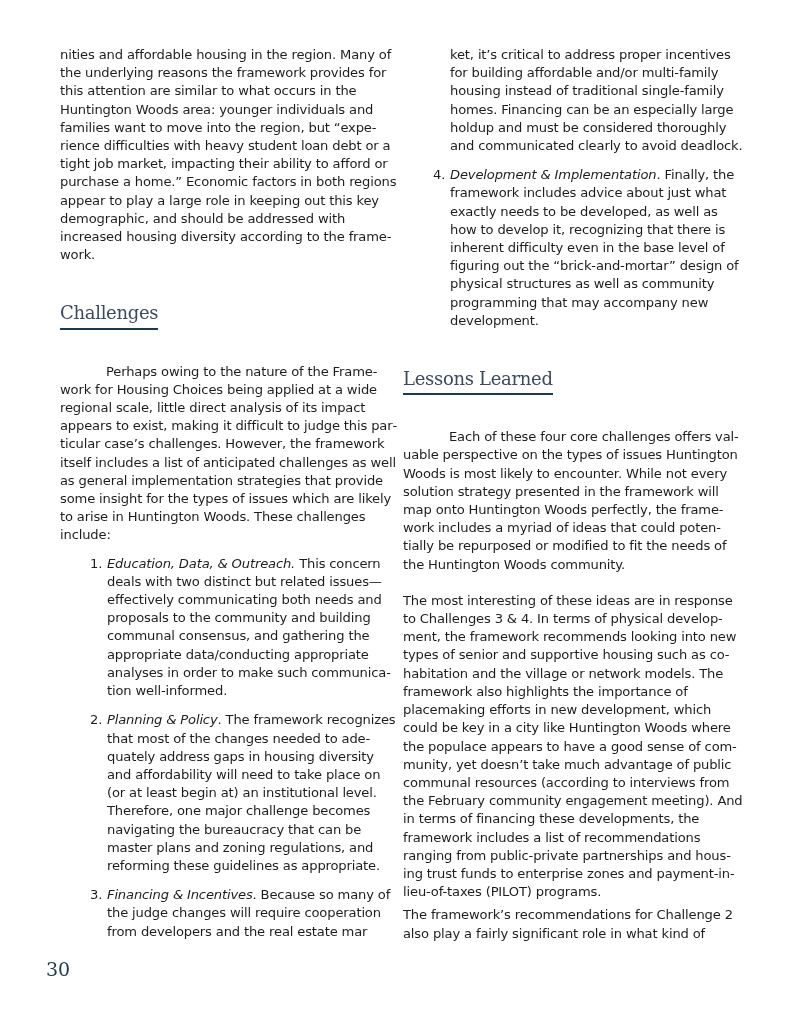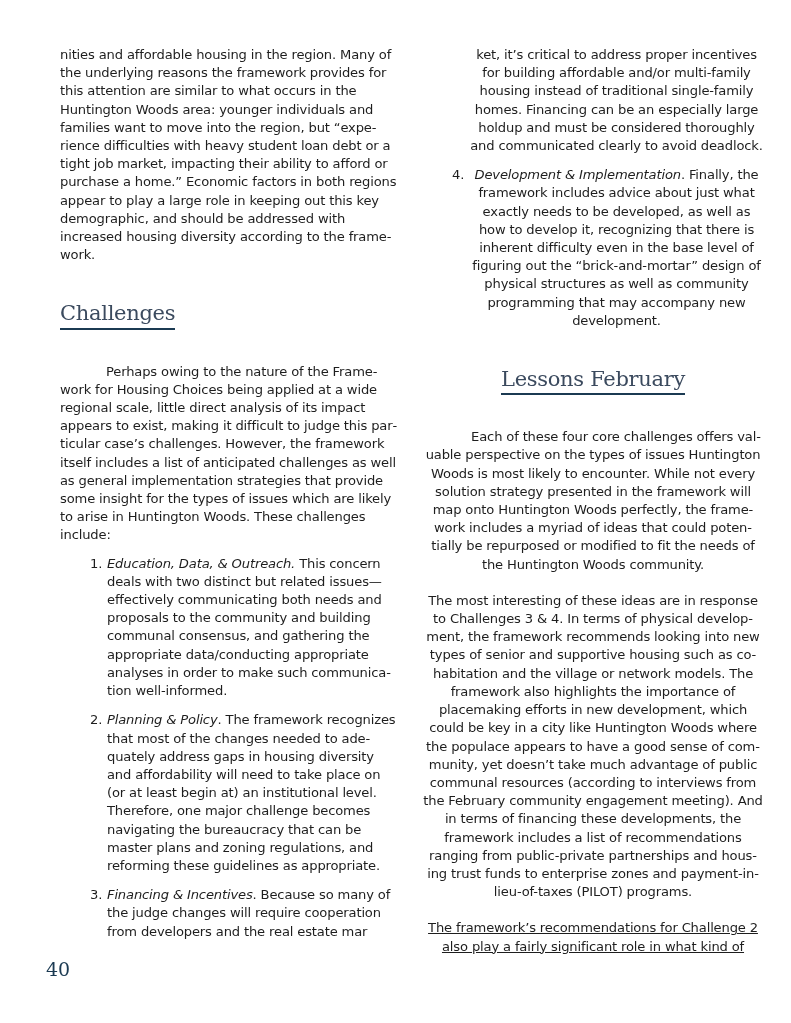--- a/index.html
+++ b/index.html
@@ -1,23 +1,23 @@
 <!DOCTYPE html>
 <html><head>
 <meta charset="utf-8">
 <style>
   html, body { margin: 0; padding: 0; background: #ffffff; }
   body { width: 791px; height: 1023px; position: relative; overflow: hidden;
          font-family: "DejaVu Sans", sans-serif; color: #1e1e1e; }
   .col { position: absolute; top: 46px; font-size: 13.1px; line-height: 18.2px; letter-spacing: -0.15px; }
   .col-left { left: 60px; width: 342px; }
-  .col-right { left: 422px; width: 342px; text-align: center; }
+  .col-right { left: 403px; width: 342px; }
   p { margin: 0; }
   .indent { text-indent: 46px; }
-  .heading { font-family: "DejaVu Serif", serif; font-size: 21px; color: #3b4a5e; font-weight: normal;
+  .heading { font-family: "DejaVu Serif", serif; font-size: 18px; color: #3b4a5e; font-weight: normal;
              margin: 0; display: inline-block; padding-bottom: 5px; border-bottom: 2.5px solid #1b3a52; letter-spacing: -0.3px; }
   .list { margin: 0; padding: 0; list-style: none; }
   .list li { position: relative; padding-left: 47px; }
   .list li .num { position: absolute; left: 30px; }
   .list em { }
   .page-num { position: absolute; left: 46px; top: 958px; font-family: "DejaVu Serif", serif; font-size: 19px; color: #1b3a52; }
 </style>
 </head>
 <body>
 
@@ -47,21 +47,21 @@
   <ol class="list">
     <li style="margin-bottom:11px;">
       <span>ket, it’s critical to address proper incentives for building affordable and/or multi-family housing instead of traditional single-family homes. Financing can be an especially large holdup and must be considered thoroughly and communicated clearly to avoid deadlock.</span>
     </li>
     <li>
       <span class="num">4.</span><em>Development &amp; Implementation</em><span>. Finally, the framework includes advice about just what exactly needs to be developed, as well as how to develop it, recognizing that there is inherent difficulty even in the base level of figuring out the “brick-and-mortar” design of physical structures as well as communi­ty programming that may accompany new development.</span>
     </li>
   </ol>
 
   <div style="margin-top:40px;">
-    <h2 class="heading">Lessons February</h2>
+    <h2 class="heading">Lessons Learned</h2>
   </div>
 
   <p class="indent" style="margin-top:33px;">Each of these four core challenges offers val­uable perspective on the types of issues Huntington Woods is most likely to encounter. While not every solution strategy presented in the framework will map onto Huntington Woods perfectly, the frame­work includes a myriad of ideas that could poten­tially be repurposed or modified to fit the needs of the Huntington Woods community.</p>
   <p style="margin-top:18px;">The most interesting of these ideas are in response to Challenges 3 &amp; 4. In terms of physical develop­ment, the framework recommends looking into new types of senior and supportive housing such as co-habitation and the village or network models. The framework also highlights the importance of placemaking efforts in new development, which could be key in a city like Huntington Woods where the populace appears to have a good sense of com­munity, yet doesn’t take much advantage of public communal resources (according to interviews from the February community engagement meeting). And in terms of financing these developments, the framework includes a list of recommendations ranging from public-private partnerships and hous­ing trust funds to enterprise zones and payment-in-lieu-of-taxes (PILOT) programs.</p>
-  <p style="margin-top:18px;text-decoration:underline;">The framework’s recommendations for Challenge 2 also play a fairly significant role in what kind of</p>
+  <p style="margin-top:5px;">The framework’s recommendations for Challenge 2 also play a fairly significant role in what kind of</p>
 </div>
 
-<div class="page-num">40</div>
+<div class="page-num">30</div>
 
 </body></html>

